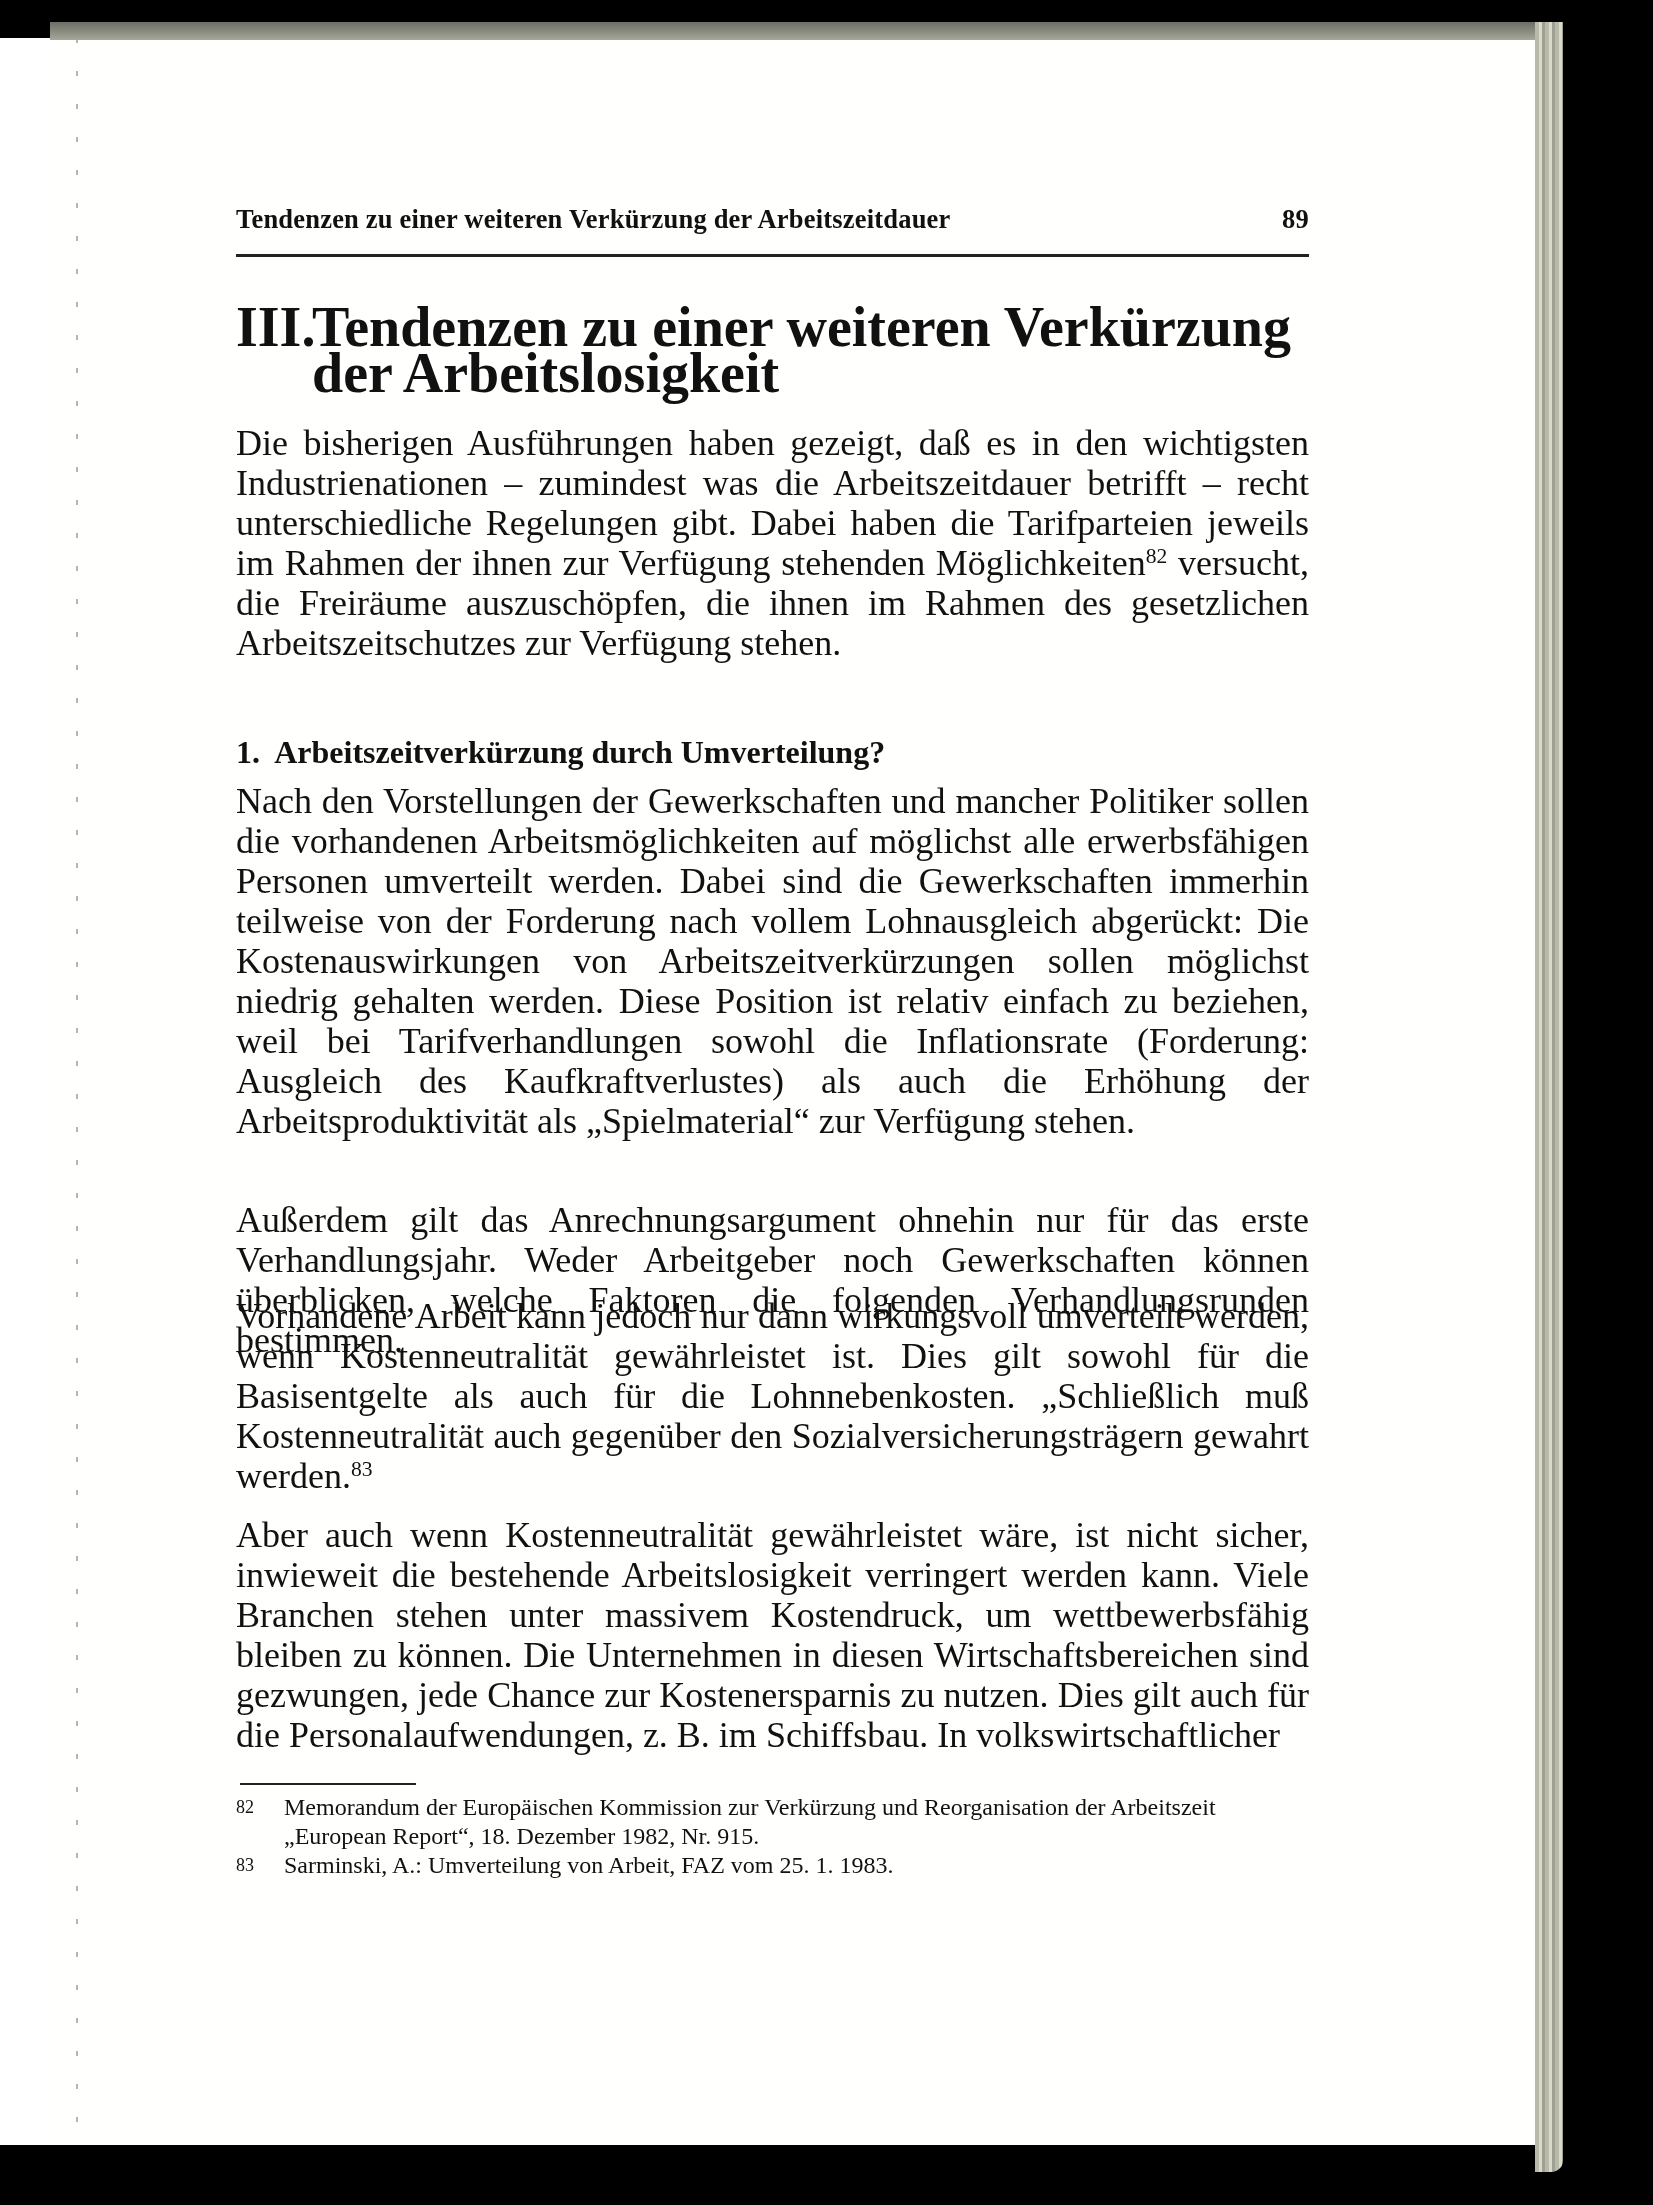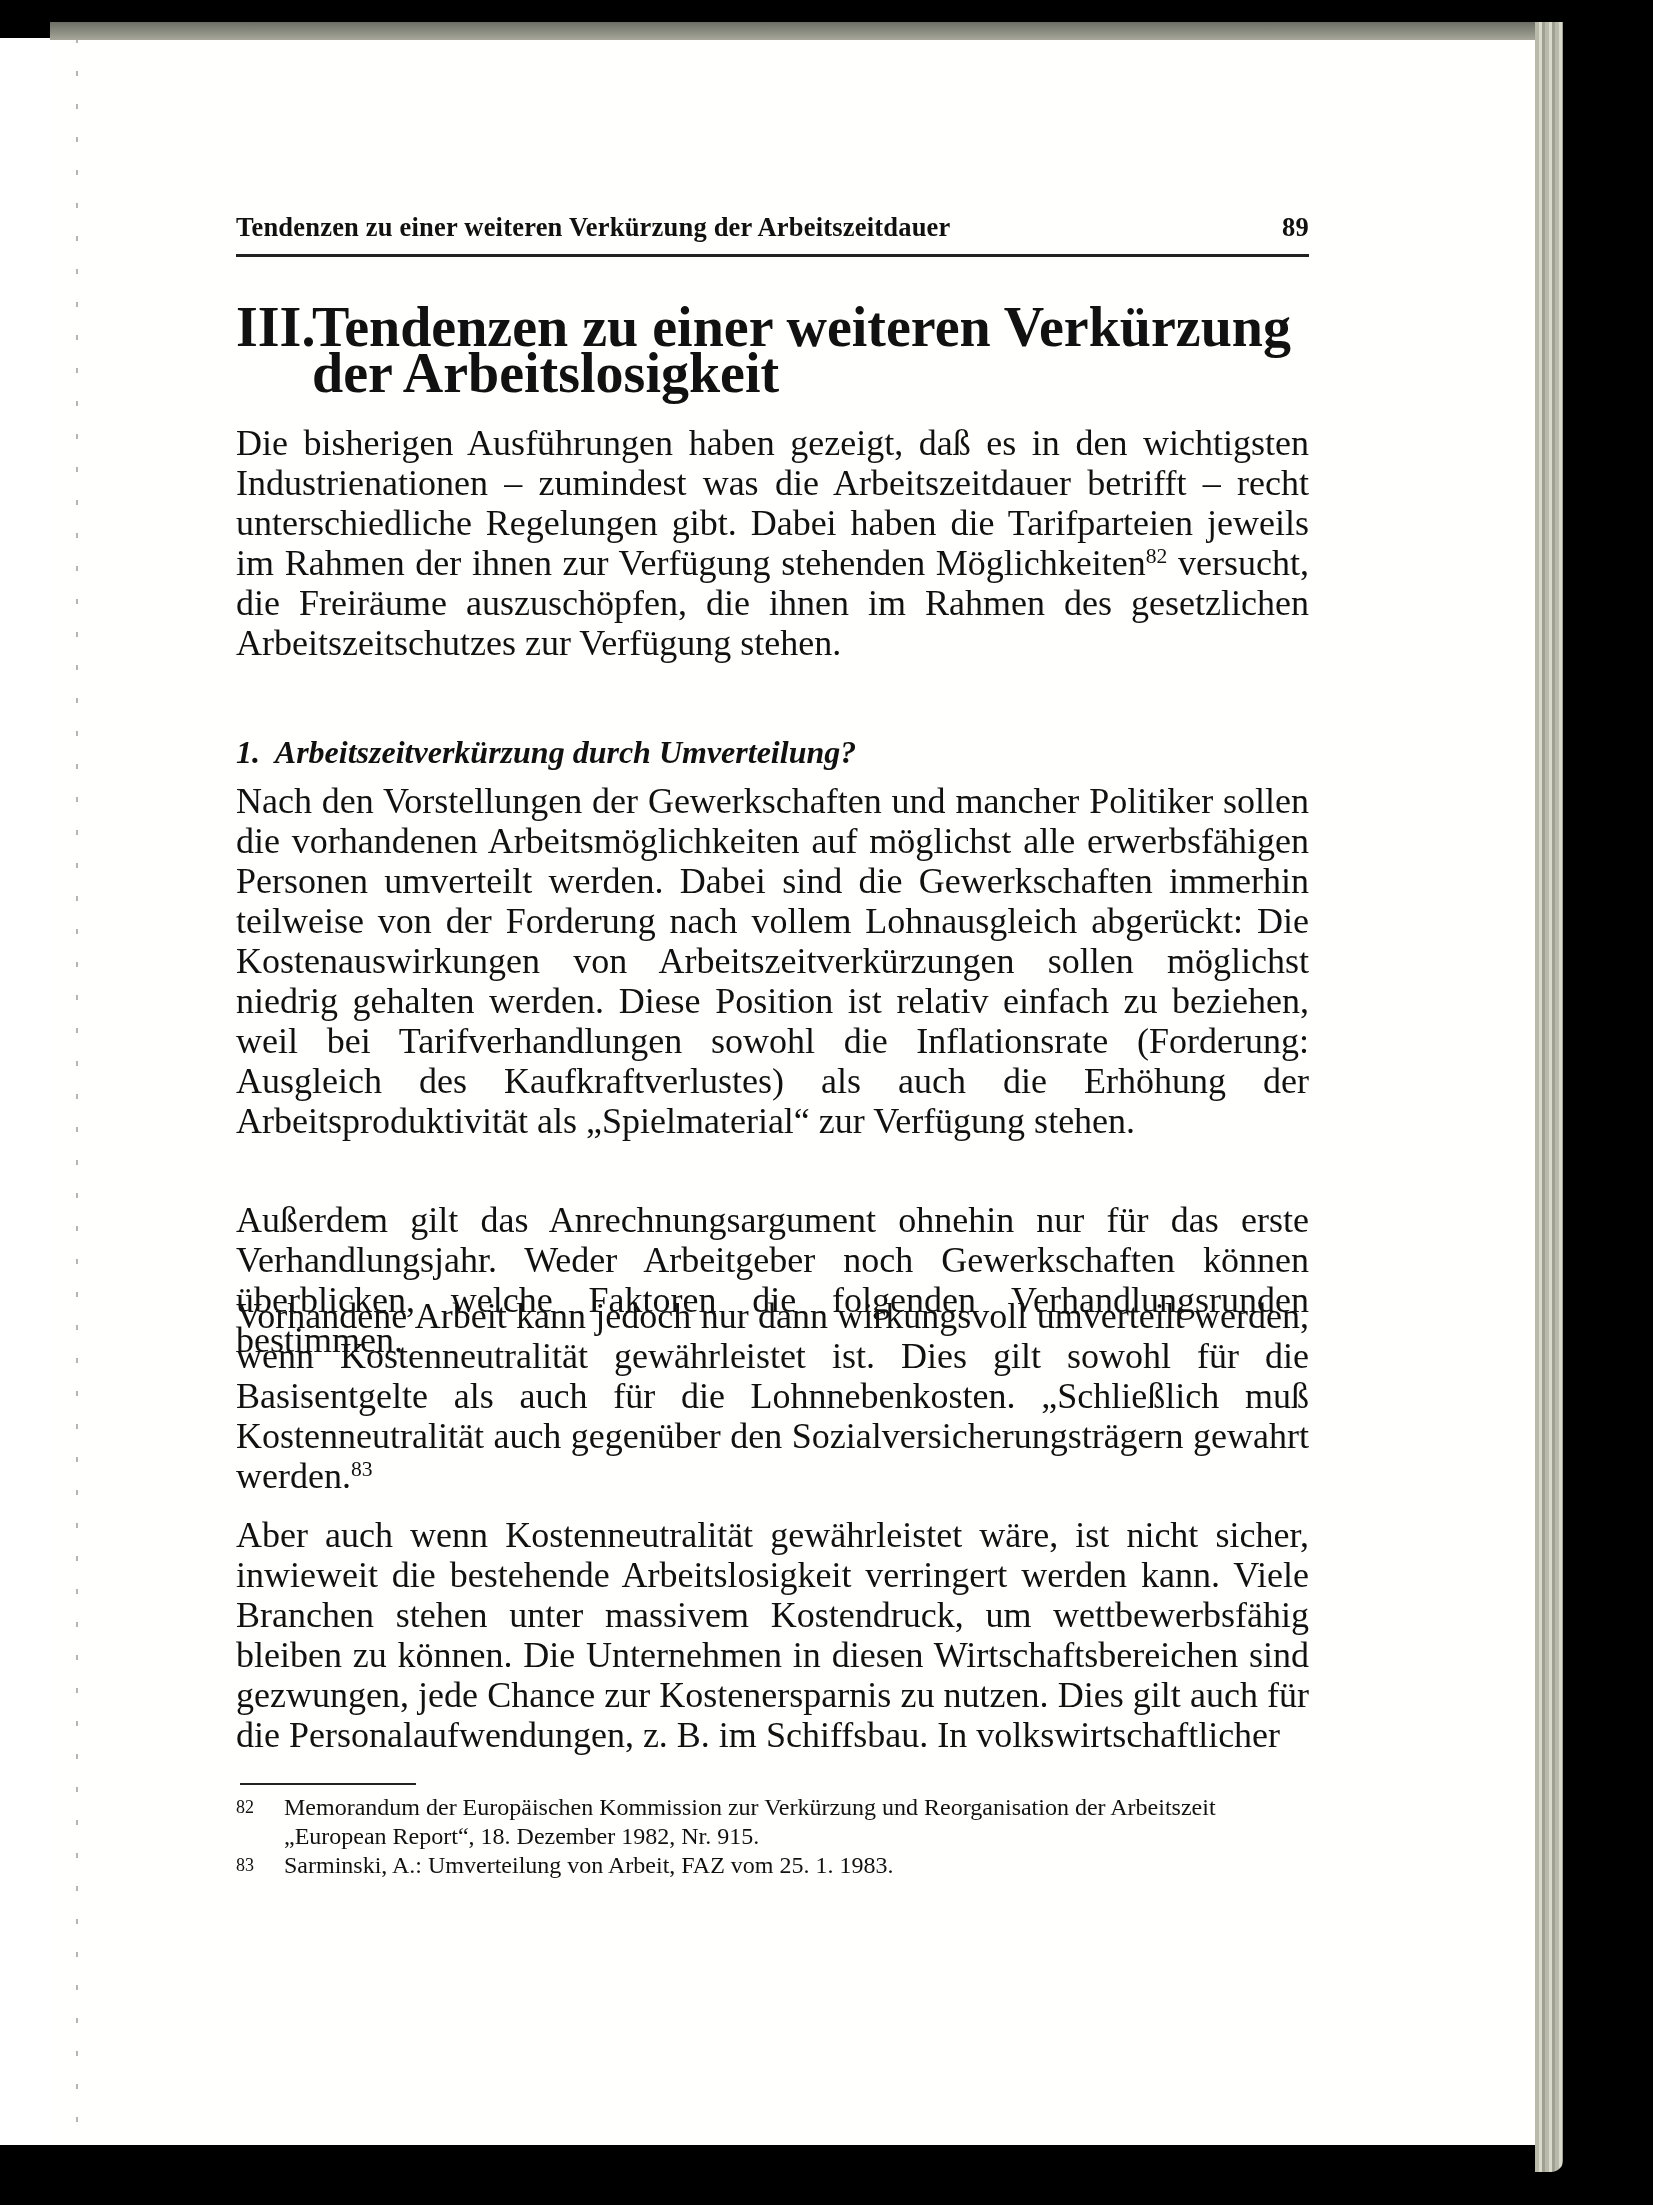--- a/index.html
+++ b/index.html
@@ -20,21 +20,21 @@
     background:repeating-linear-gradient(to right,#b9baa9 0 4.1px,#d9dacb 4.1px 7.4px,#9fa092 7.4px 10px);
     border-bottom-right-radius:11.6px;
   }
   .edge-top {
     position:absolute; left:50px; top:21.5px; width:1513px; height:18px;
     background:linear-gradient(to bottom,#6c6d64,#a7a89a);
   }
   .content { position:absolute; left:0; top:0; width:1654px; height:2205px; font-family:"Liberation Serif", serif; color:#111; }
   .running-head {
     position:absolute; left:236px; top:204px; width:1073px;
-    font-size:26.5px; font-weight:bold; letter-spacing:0.2px;margin-top:8px;
+    font-size:26.5px; font-weight:bold; letter-spacing:0.2px;
   }
   .page-num { position:absolute; right:0; top:0; font-weight:bold; }
   .head-rule { position:absolute; left:236px; top:254px; width:1073px; height:2.5px; background:#222; }
   .chapter-title {
     position:absolute; left:236px; top:304px; font-size:56px; font-weight:bold; line-height:46px;
   }
   .chapter-title .num { display:inline-block; width:76px; }
   .chapter-title .line2 { padding-left:76px; }
   .para {
     position:absolute; left:236px; width:1073px; font-size:36px; line-height:40px;
@@ -65,21 +65,21 @@
   </div>
   <div class="head-rule"></div>
 
   <div class="chapter-title">
     <div><span class="num">III.</span><span>Tendenzen zu einer weiteren Verkürzung</span></div>
     <div class="line2">der Arbeitslosigkeit</div>
   </div>
 
   <p class="para" style="top:423px;"><span>Die bisherigen Ausführungen haben gezeigt, daß es in den wichtigsten Industrienationen – zumindest was die Arbeitszeitdauer betrifft – recht unterschiedliche Regelungen gibt. Dabei haben die Tarifparteien jeweils im Rahmen der ihnen zur Verfügung stehenden Möglichkeiten</span><sup>82</sup><span> versucht, die Freiräume auszuschöpfen, die ihnen im Rahmen des gesetzlichen Arbeitszeitschutzes zur Verfügung stehen.</span></p>
 
-  <div class="section-title" style="top:734px;font-style:italic;">
+  <div class="section-title" style="top:734px;">
     <span>1.</span>&nbsp;
     <span>Arbeitszeitverkürzung durch Umverteilung?</span>
   </div>
 
   <p class="para" style="top:781px;">Nach den Vorstellungen der Gewerkschaften und mancher Politiker sollen die vorhandenen Arbeitsmöglichkeiten auf möglichst alle erwerbsfähigen Personen umverteilt werden. Dabei sind die Gewerkschaften immerhin teilweise von der Forderung nach vollem Lohnausgleich abgerückt: Die Kostenauswirkungen von Arbeitszeitverkürzungen sollen möglichst niedrig gehalten werden. Diese Position ist relativ einfach zu beziehen, weil bei Tarifverhandlungen sowohl die Inflationsrate (Forderung: Ausgleich des Kaufkraftverlustes) als auch die Erhöhung der Arbeitsproduktivität als „Spielmaterial“ zur Verfügung stehen.</p>
   <p class="para" style="top:1155px;margin-top:45px;">Außerdem gilt das Anrechnungsargument ohnehin nur für das erste Verhandlungsjahr. Weder Arbeitgeber noch Gewerkschaften können überblicken, welche Faktoren die folgenden Verhandlungsrunden bestimmen.</p>
   <p class="para" style="top:1296px;"><span>Vorhandene Arbeit kann jedoch nur dann wirkungsvoll umverteilt werden, wenn Kostenneutralität gewährleistet ist. Dies gilt sowohl für die Basisentgelte als auch für die Lohnnebenkosten. „Schließlich muß Kostenneutralität auch gegenüber den Sozialversicherungsträgern gewahrt werden.</span><sup>83</sup></p>
   <p class="para" style="top:1515px;">Aber auch wenn Kostenneutralität gewährleistet wäre, ist nicht sicher, inwieweit die bestehende Arbeitslosigkeit verringert werden kann. Viele Branchen stehen unter massivem Kostendruck, um wettbewerbsfähig bleiben zu können. Die Unternehmen in diesen Wirtschaftsbereichen sind gezwungen, jede Chance zur Kostenersparnis zu nutzen. Dies gilt auch für die Personalaufwendungen, z. B. im Schiffsbau. In volkswirtschaftlicher</p>
 
   <div class="fn-rule"></div>

